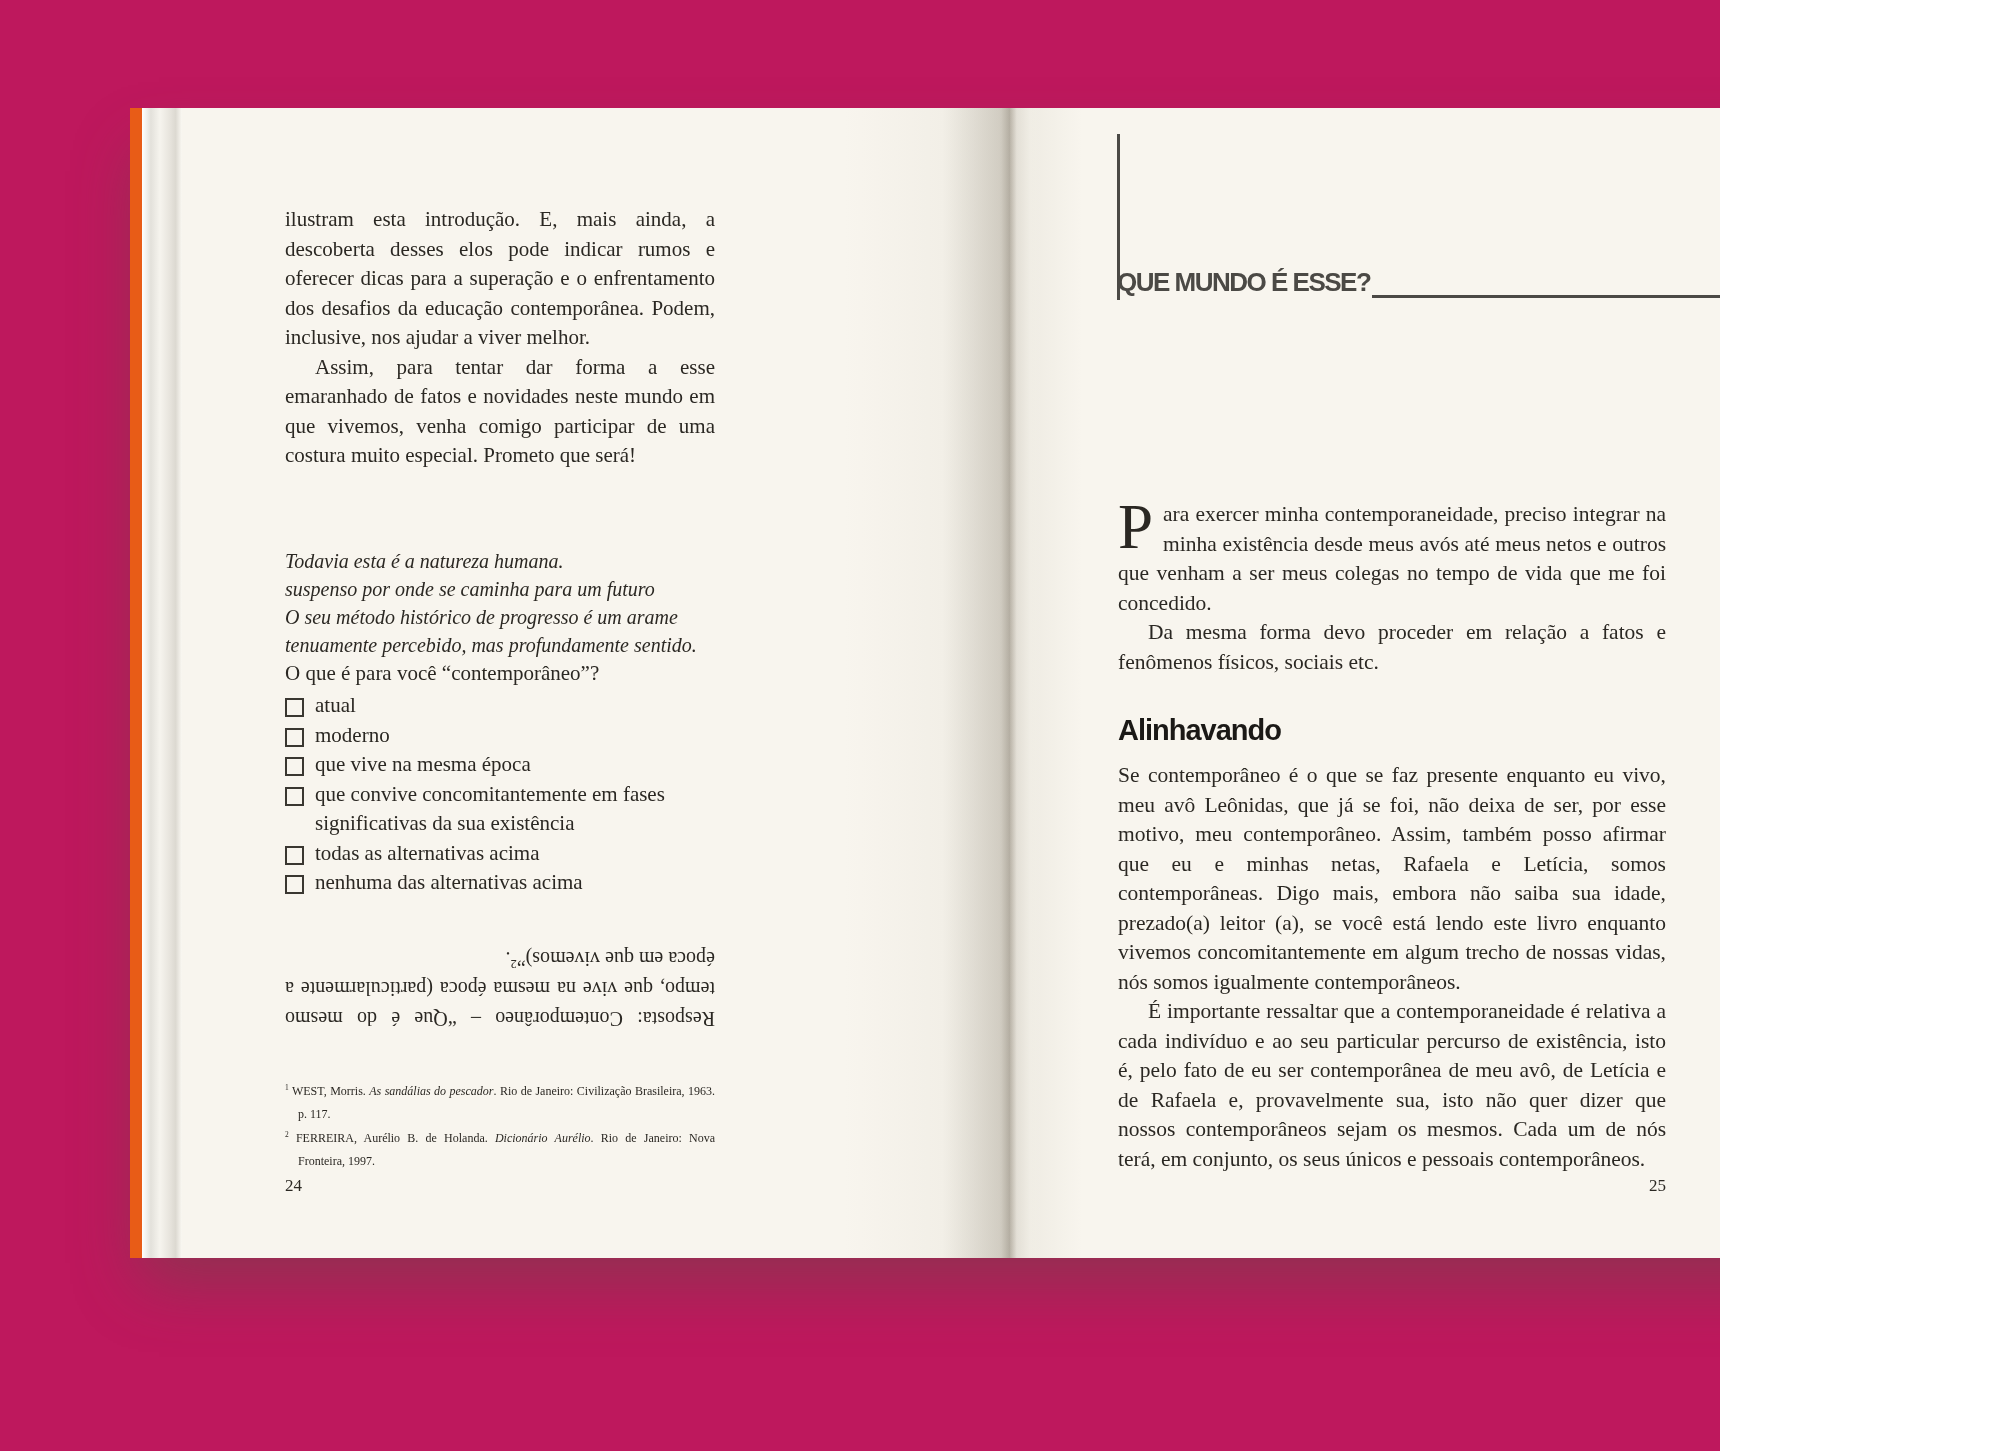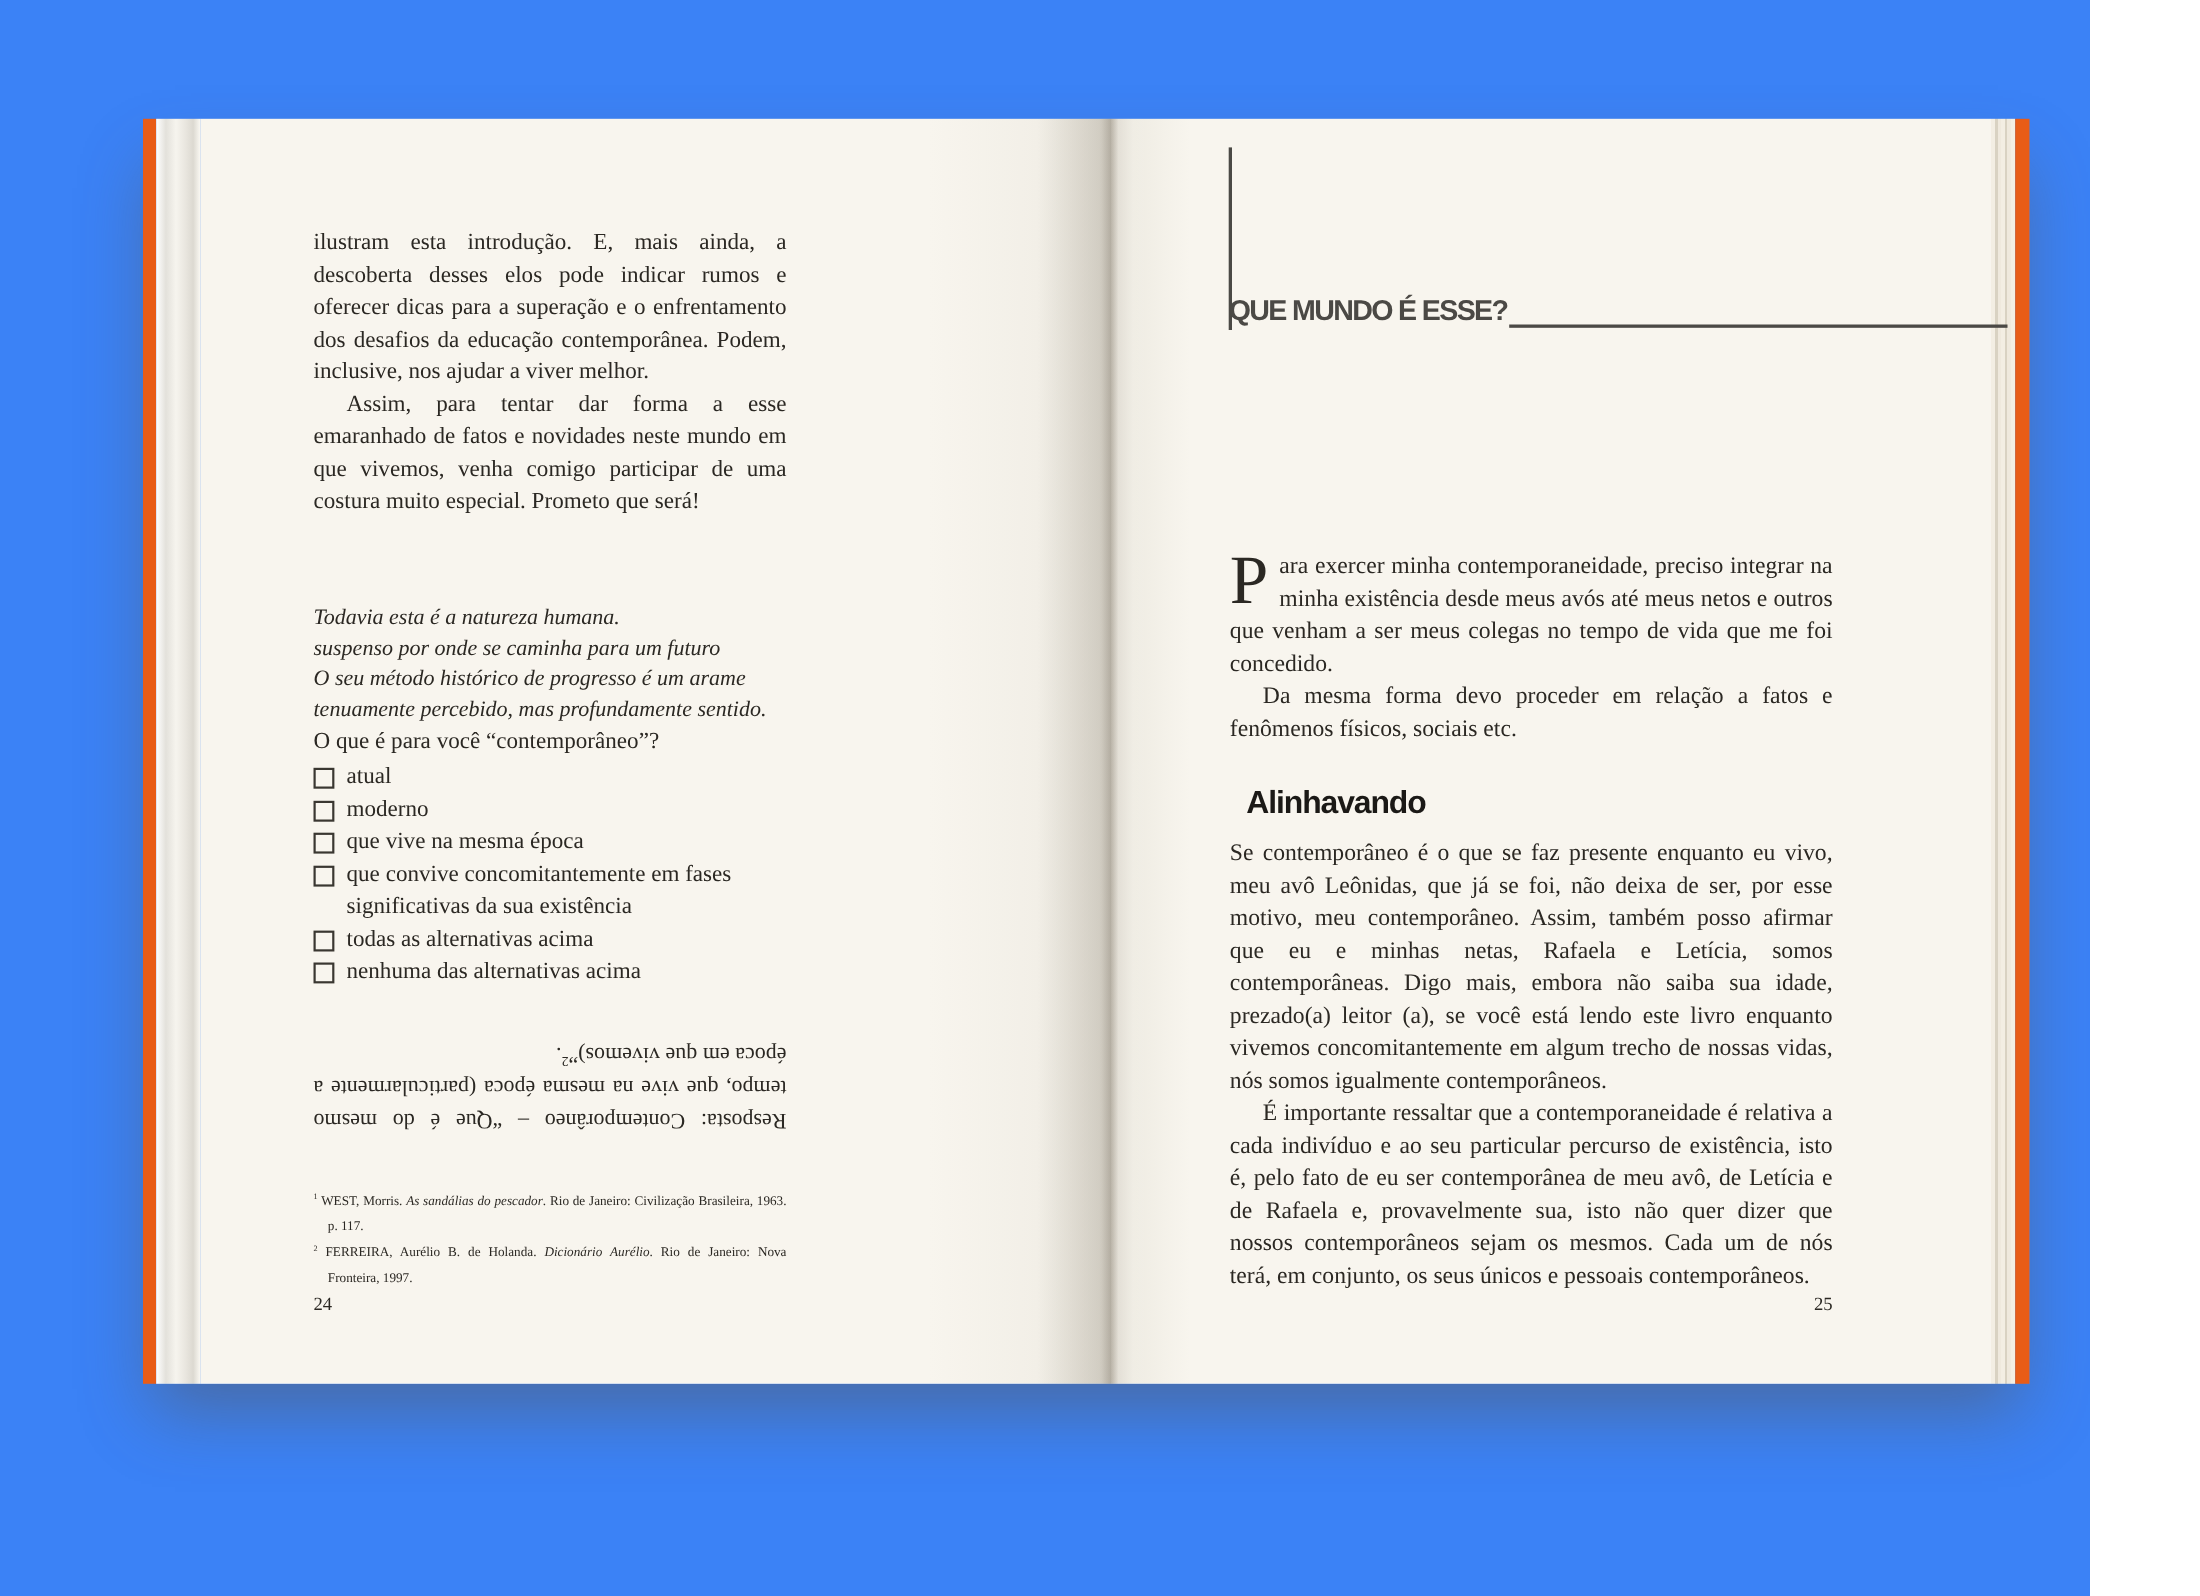--- a/index.html
+++ b/index.html
@@ -1,18 +1,18 @@
 <!DOCTYPE html>
 <html lang="pt-BR"><head>
 <meta charset="utf-8">
 <style>
   html,body{margin:0;padding:0;background:#ffffff;}
   .stage{
-    position:relative;width:1900px;height:1451px;background:#3b82f6;overflow:hidden;
-    font-family:"Liberation Serif", serif;color:#2b2823;
+    position:relative;width:1704px;height:1451px;background:#be185d;overflow:hidden;
+    font-family:"Liberation Serif", serif;color:#2b2823;padding-left:16px;
   }
   .book{
     position:absolute;left:130px;top:108px;width:1715px;height:1150px;
     display:flex;box-shadow:0 34px 60px -8px rgba(90,80,66,0.45);
   }
   .cover-left{width:12px;background:#e85c17;}
   .cover-right{width:13px;background:#e85c17;}
   .edges-left{
     width:40px;
     background:linear-gradient(to right,#ffffff 0%,#e3e1db 22%,#f6f4ee 45%,#e8e5de 68%,#dcd9d1 84%,#faf8f2 100%);
@@ -74,21 +74,21 @@
     position:absolute;left:108px;top:392px;width:548px;
     font-size:21.5px;line-height:29.5px;text-align:justify;hyphens:auto;
   }
   .rp-content p{margin:0;}
   .dropcap{
     float:left;font-size:63px;line-height:49px;padding:3px 10px 0 0;color:#2b2823;
   }
   .section-heading{
     font-family:"Liberation Sans", sans-serif;font-weight:700;
     font-size:29px;line-height:34px;letter-spacing:-1px;color:#1b1916;
-    margin:36px 0 14px 15px;text-align:left;
+    margin:36px 0 14px 0;text-align:left;
   }
   [data-interactable]{cursor:default;}
 </style>
 </head>
 <body>
 
 <div class="stage" data-interactable="false">
   <div class="book" data-interactable="false">
 
     <div class="cover-left" data-interactable="false"></div>

